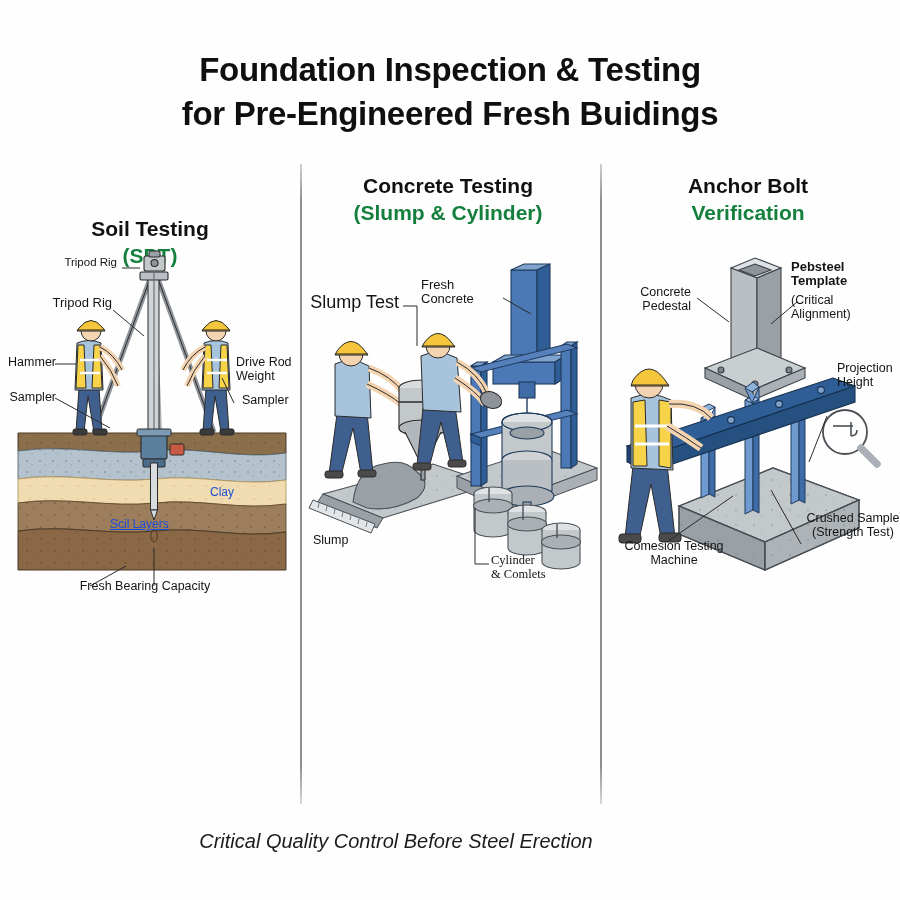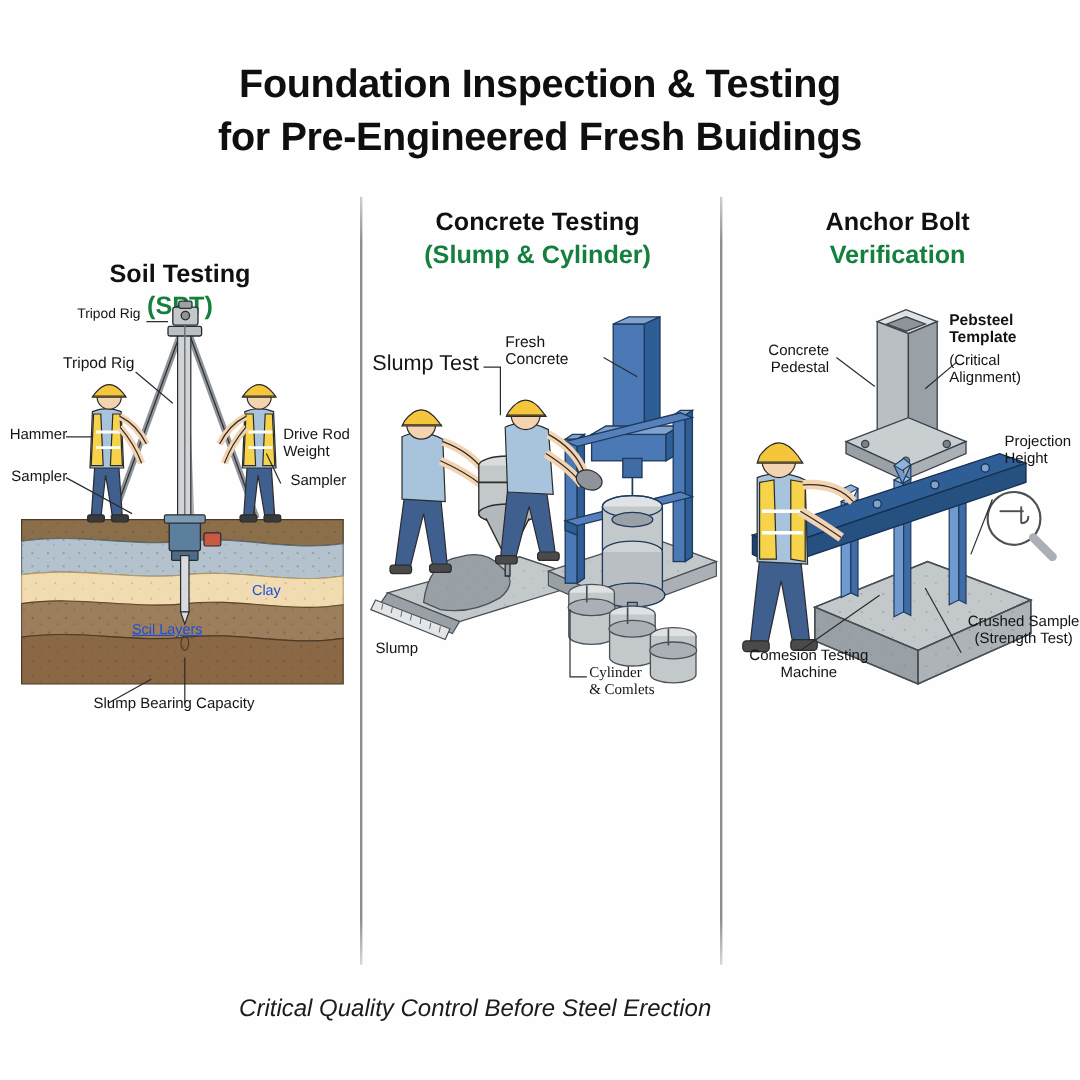--- a/index.html
+++ b/index.html
@@ -210,21 +210,21 @@
 
     <div class="lbl r" style="left:-3px; top:8px; width:110px;">Tripod Rig</div>
     <div class="lbl r" style="left:-8px; top:48px; width:110px; font-size:13px;">Tripod Rig</div>
     <div class="lbl r" style="left:-12px; top:108px; width:58px; font-size:12.5px;">Hammer</div>
     <div class="lbl r" style="left:-12px; top:143px; width:58px; font-size:12.5px;">Sampler</div>
     <div class="lbl" style="left:226px; top:108px; width:66px; font-size:12.5px;">Drive Rod
 Weight</div>
     <div class="lbl" style="left:232px; top:146px; width:62px; font-size:12.5px;">Sampler</div>
     <div class="lbl ondiagram" style="left:200px; top:238px; font-size:12px;">Clay</div>
     <div class="lbl ondiagram" style="left:100px; top:270px; font-size:12px;text-decoration:underline;">Scil Layers</div>
-    <div class="lbl c" style="left:40px; top:332px; width:190px; font-size:12.5px;">Slump Bearing Capacity</div>
+    <div class="lbl c" style="left:40px; top:332px; width:190px; font-size:12.5px;">Fresh Bearing Capacity</div>
   </div>
 
   <div class="panel" id="panel-b">
     <svg width="295" height="330" viewBox="0 0 295 330">
       <defs>
         <pattern id="cspeck" width="16" height="14" patternUnits="userSpaceOnUse">
           <circle cx="4" cy="4" r="0.8" fill="#7b8288" opacity=".5"></circle>
           <circle cx="11" cy="10" r="0.6" fill="#7b8288" opacity=".4"></circle>
         </pattern>
       </defs>

